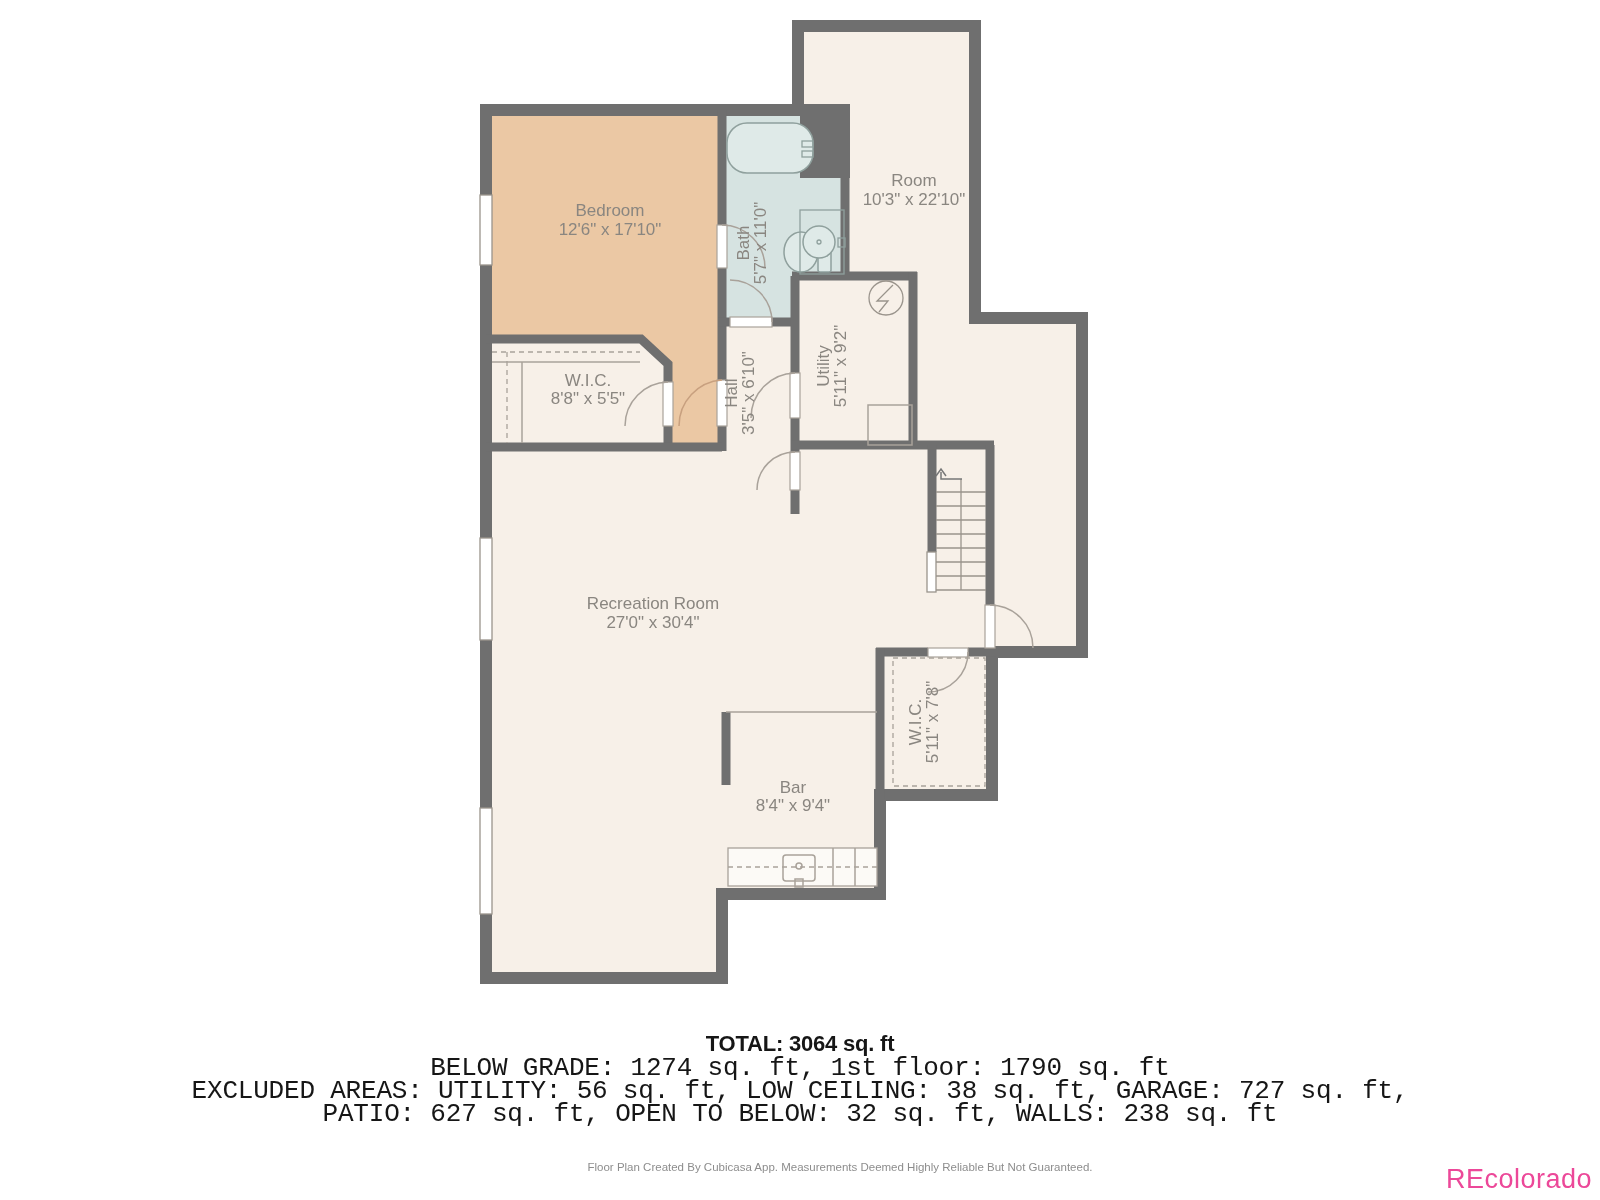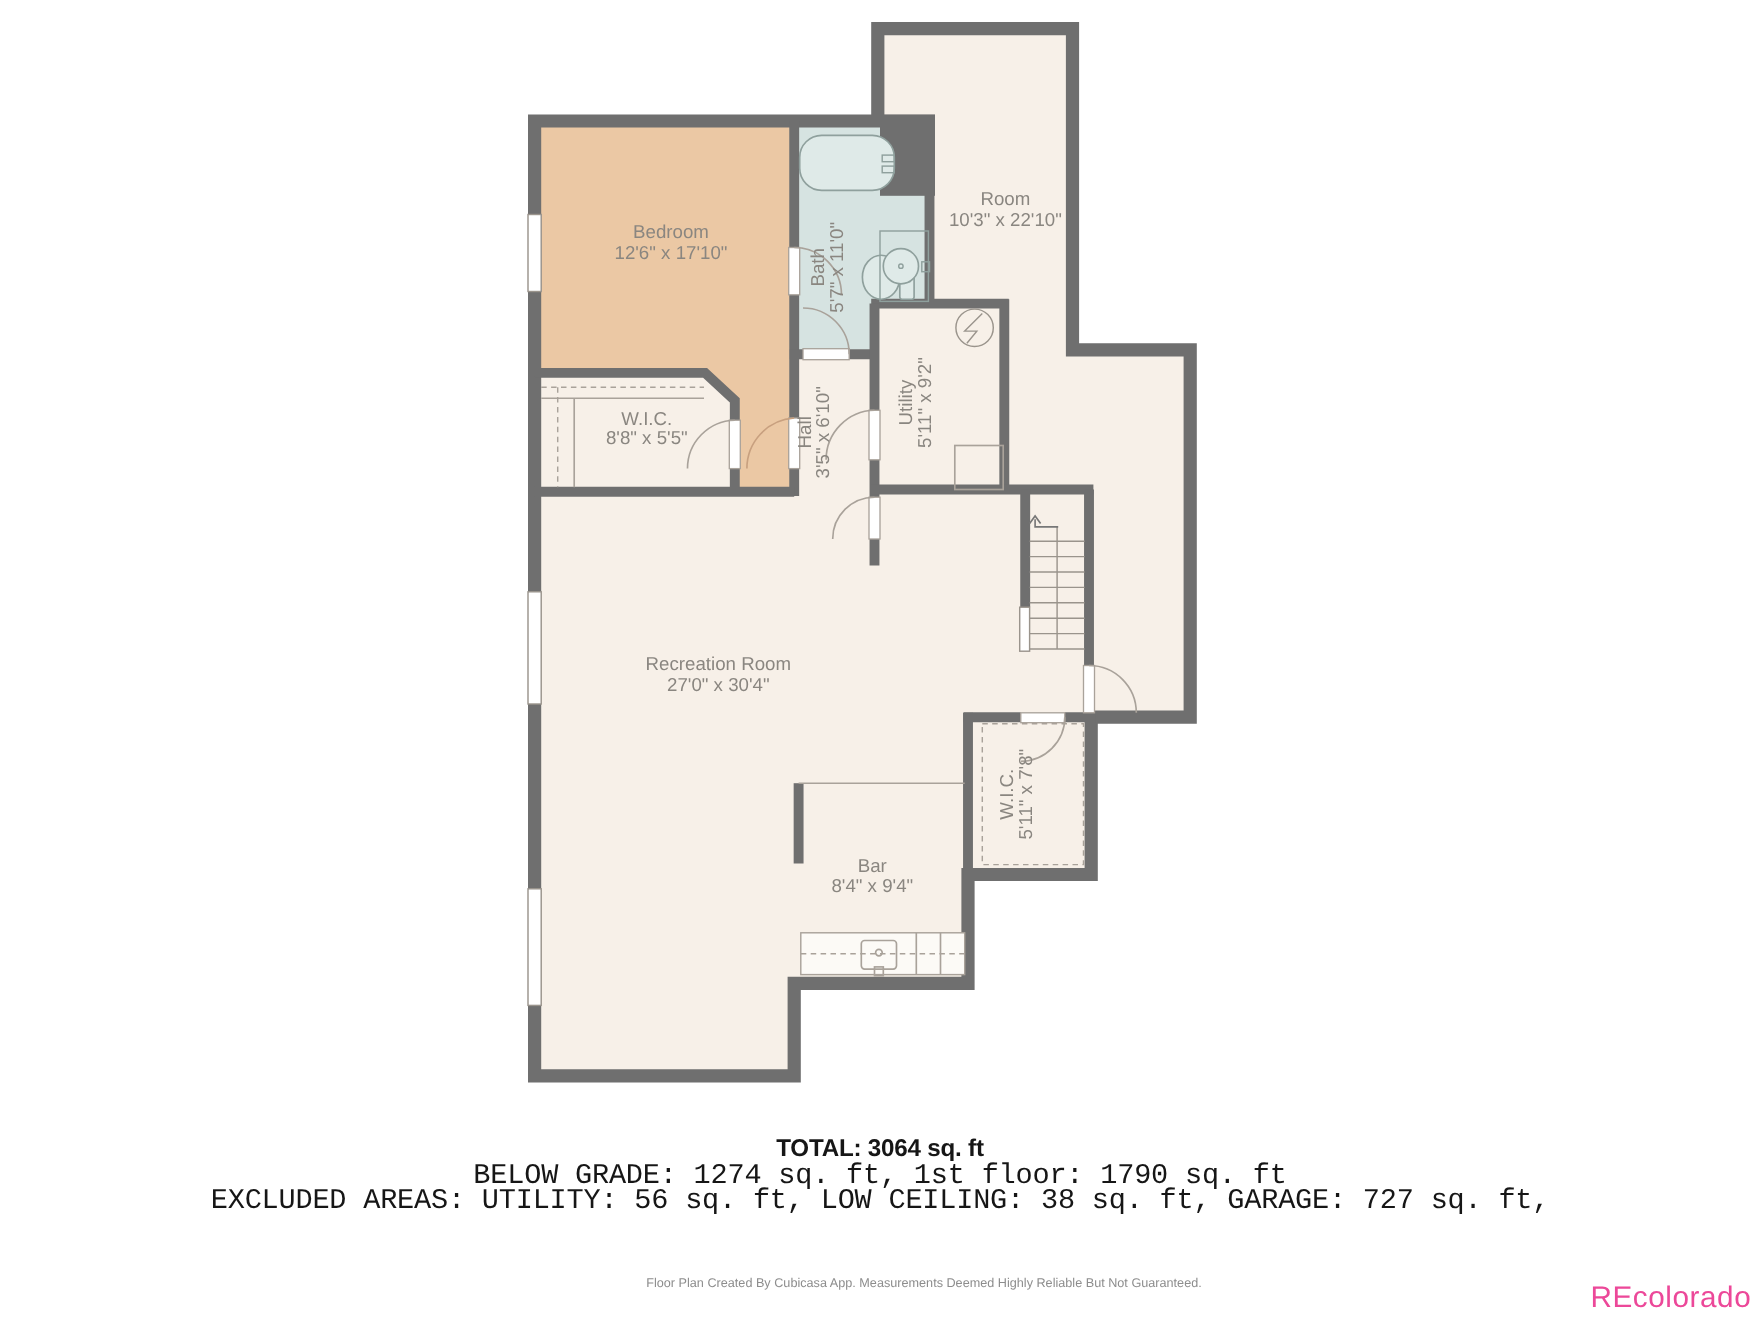--- a/index.html
+++ b/index.html
@@ -189,18 +189,19 @@
 
       <text class="lbl" x="793" y="793">Bar</text>
       <text class="lbl" x="793" y="811">8'4" x 9'4"</text>
     </g>
   </svg>
 
   <div class="summary">
     <div class="total">TOTAL: 3064 sq. ft</div>
     <div class="sline">BELOW GRADE: 1274 sq. ft, 1st floor: 1790 sq. ft</div>
     <div class="sline">EXCLUDED AREAS: UTILITY: 56 sq. ft, LOW CEILING: 38 sq. ft, GARAGE: 727 sq. ft,</div>
+    <div class="sline">PATIO: 627 sq. ft, OPEN TO BELOW: 32 sq. ft, WALLS: 238 sq. ft</div>
   </div>
 
   <div class="disclaimer">Floor Plan Created By Cubicasa App. Measurements Deemed Highly Reliable But Not Guaranteed.</div>
 
   <div class="watermark">REcolorado</div>
 </div>
 
 </body></html>

